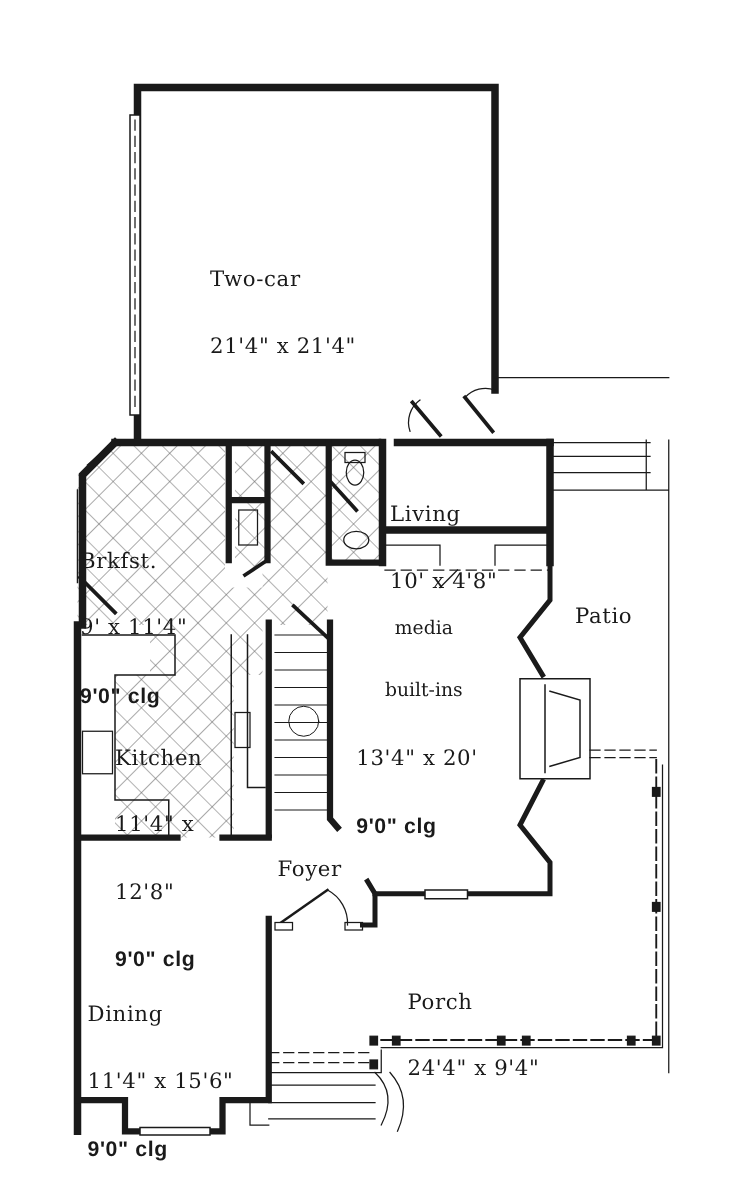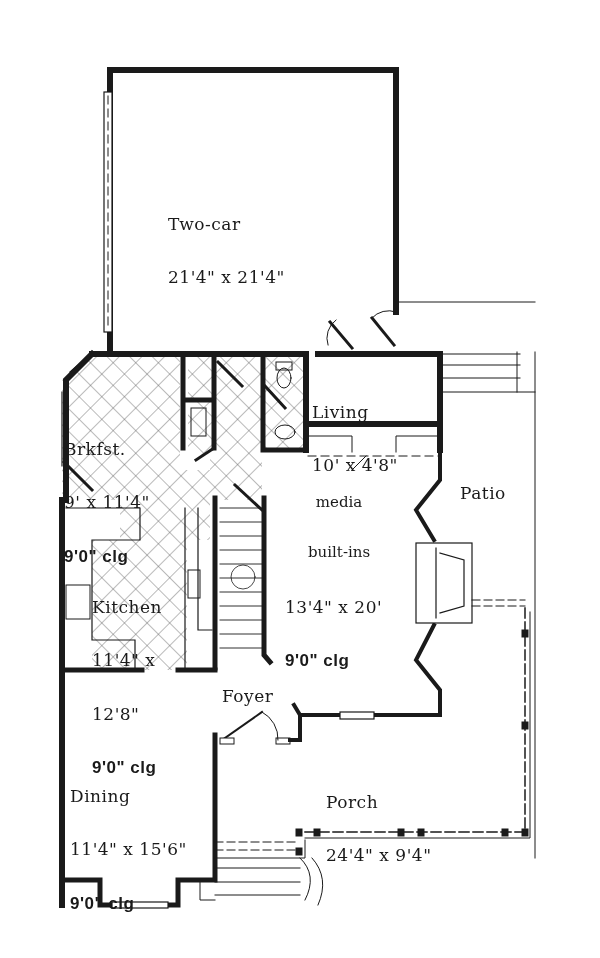--- a/index.html
+++ b/index.html
@@ -157,21 +157,21 @@
   <div class="clg">9'0" clg</div>
 </div>
 
 <div class="lbl serif" style="left:285px;top:563px;width:130px;">
   <div>13'4" x 20'</div>
   <div class="clg">9'0" clg</div>
 </div>
 
 <div class="lbl serif" style="left:222px;top:688px;">Foyer</div>
 
-<div class="lbl serif" style="left:70px;top:752px;width:145px;">
+<div class="lbl serif" style="left:70px;top:768px;width:145px;">
   <div>Dining</div>
   <div>11'4" x 15'6"</div>
   <div class="clg">9'0" clg</div>
 </div>
 
 <div class="lbl serif" style="left:326px;top:758px;width:140px;">
   <div>Porch</div>
   <div>24'4" x 9'4"</div>
 </div>
 

